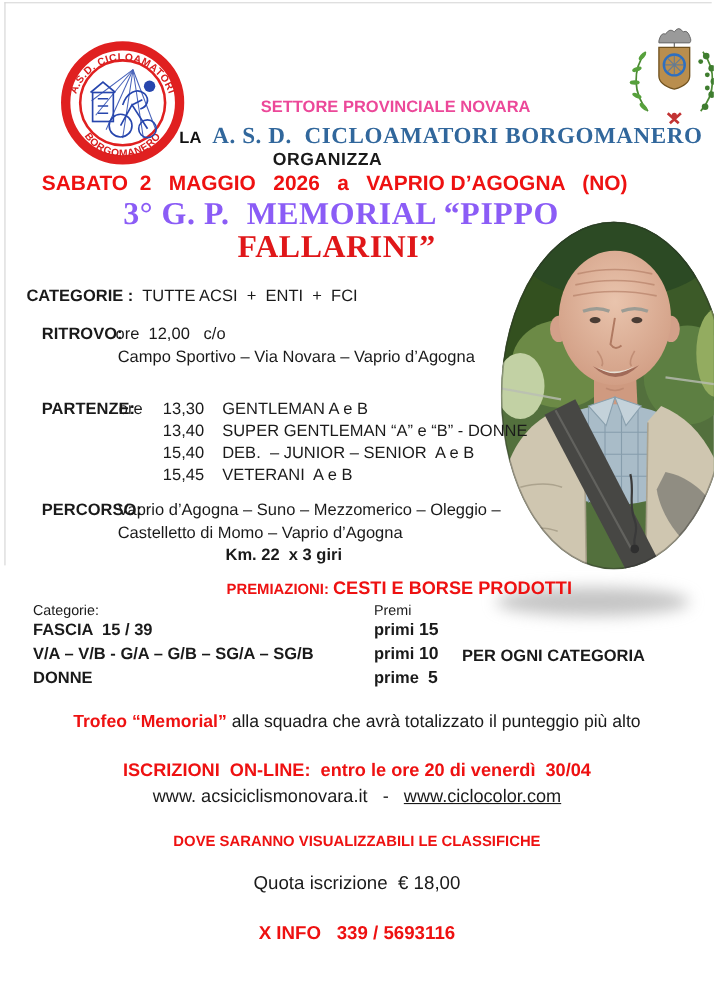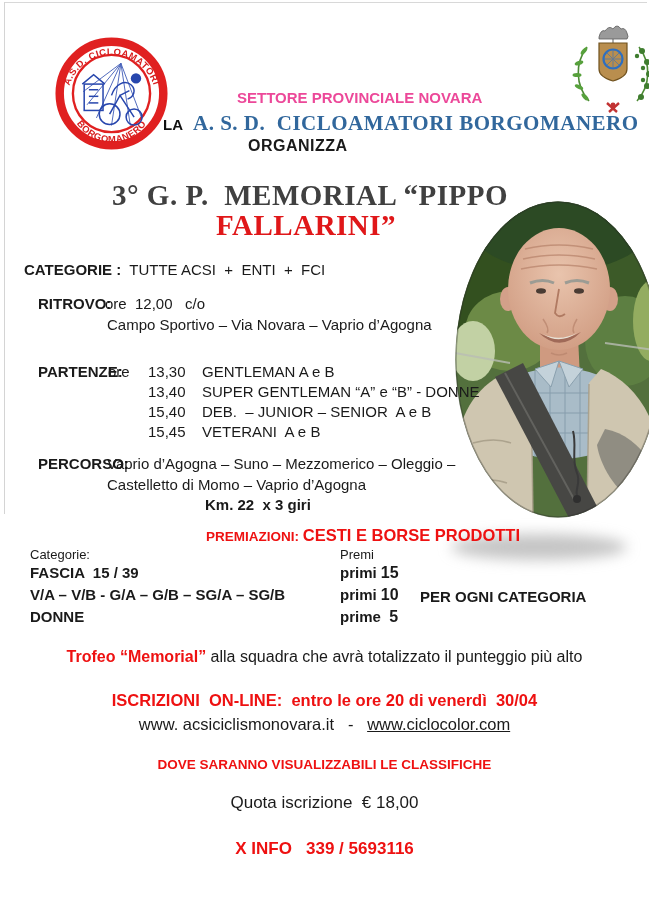--- a/index.html
+++ b/index.html
@@ -15,21 +15,21 @@
   #acsi-logo{left:237px;top:5px;width:242px;height:90px;}
   #crest{left:547px;top:3px;width:96px;height:102px;}
   
   #sector{left:237px;top:89px;font-size:15px;font-weight:700;color:#ec4899;}
   #la-club{left:163px;top:111px;}
   #la-club .la{font-size:15px;font-weight:800;color:#111;}
   #la-club .club{font-size:21px;font-weight:700;color:#31679C;letter-spacing:.5px;
                  font-family:"Liberation Serif",serif;margin-left:10px;}
   #organizza{left:248px;top:137px;font-size:16px;font-weight:700;letter-spacing:.5px;}
   #date-line{left:38px;top:157px;font-size:19px;font-weight:700;color:#EE1111;}
-  #title1{left:112px;top:179px;font-size:29px;font-weight:800;color:#404040;
+  #title1{left:112px;top:179px;font-size:29px;font-weight:800;color:#8b5cf6;
           font-family:"Liberation Serif",serif;letter-spacing:.5px;}
   #title2{left:216px;top:209px;font-size:29px;font-weight:800;color:#E01719;
           font-family:"Liberation Serif",serif;letter-spacing:.5px;}
   
   .lbl{font-weight:700;font-size:15px;}
   .val{font-weight:400;font-size:15px;}
   #categorie{left:24px;top:261px;}
   #ritrovo{left:38px;top:295px;}
   #ritrovo .val{position:absolute;left:67px;top:0;}
   #ritrovo2{left:107px;top:316px;}
@@ -144,20 +144,21 @@
           <circle cx="78" cy="59" r="2.2"></circle>
       </g>
       <path d="M42,82 l10,9 M54,82 l-10,9" stroke="#c23333" stroke-width="2.4"></path>
       <circle cx="48" cy="84" r="2.4" fill="#c23333"></circle>
     </svg>
   </div>
 
   <div class="abs" id="sector">SETTORE PROVINCIALE NOVARA</div>
   <div class="abs" id="la-club"><span class="la">LA</span><span class="club">A. S. D.  CICLOAMATORI BORGOMANERO</span></div>
   <div class="abs" id="organizza">ORGANIZZA</div>
+  <div class="abs" id="date-line">SABATO  2   MAGGIO   2026   a   VAPRIO D’AGOGNA   (NO)</div>
   <div class="abs" id="title1">3° G. P.  MEMORIAL “PIPPO</div>
   <div class="abs" id="title2">FALLARINI”</div>
 
   <div class="abs" id="portrait">
     <svg width="206" height="317" viewBox="0 0 206 317">
       <defs>
         <clipPath id="ovalclip">
             <ellipse cx="103" cy="158.5" rx="102.5" ry="158"></ellipse>
           </clipPath>
         <radialGradient id="skin" cx="50%" cy="38%" r="70%">

